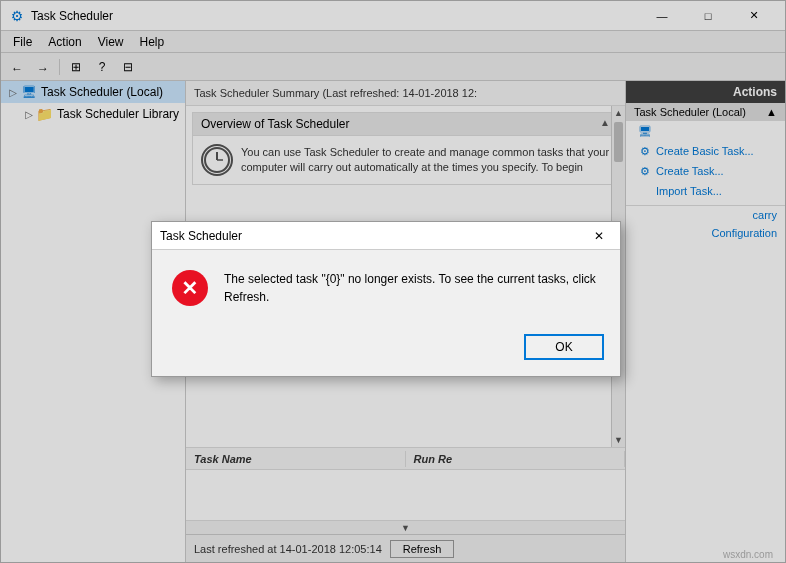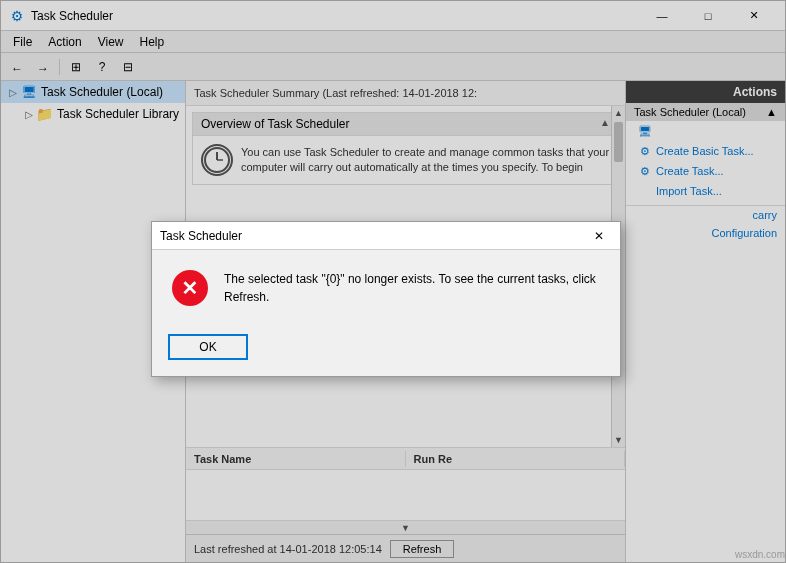--- a/index.html
+++ b/index.html
@@ -258,20 +258,21 @@
       height: 22px;
       align-items: center;
     }
     .tasks-header-cell {
       padding: 2px 8px;
       font-size: 11px;
       font-weight: bold;
       color: #333;
       border-right: 1px solid #ddd;
       flex: 1;
+      font-style: italic;
     }
 
     .status-bar {
       height: 28px;
       background: #f0f0f0;
       border-top: 1px solid #ccc;
       display: flex;
       align-items: center;
       padding: 0 8px;
       flex-shrink: 0;
@@ -417,39 +418,40 @@
       flex-shrink: 0;
     }
     .modal-message {
       font-size: 12px;
       color: #000;
       line-height: 1.5;
       flex: 1;
     }
     .modal-footer {
       display: flex;
+      justify-content: flex-end;
       padding: 8px 16px 16px;
     }
     .ok-btn {
       width: 80px;
       height: 26px;
       background: #f0f0f0;
       border: 2px solid #0078d7;
       cursor: pointer;
       font-size: 12px;
       display: flex;
       align-items: center;
       justify-content: center;
     }
 
     
     .watermark {
       position: absolute;
       bottom: 2px;
-      right: 0;
+      right: 12px;
       font-size: 10px;
       color: #999;
       z-index: 200;
     }
   </style>
 </head>
 <body>
 
 <div class="window">
 

